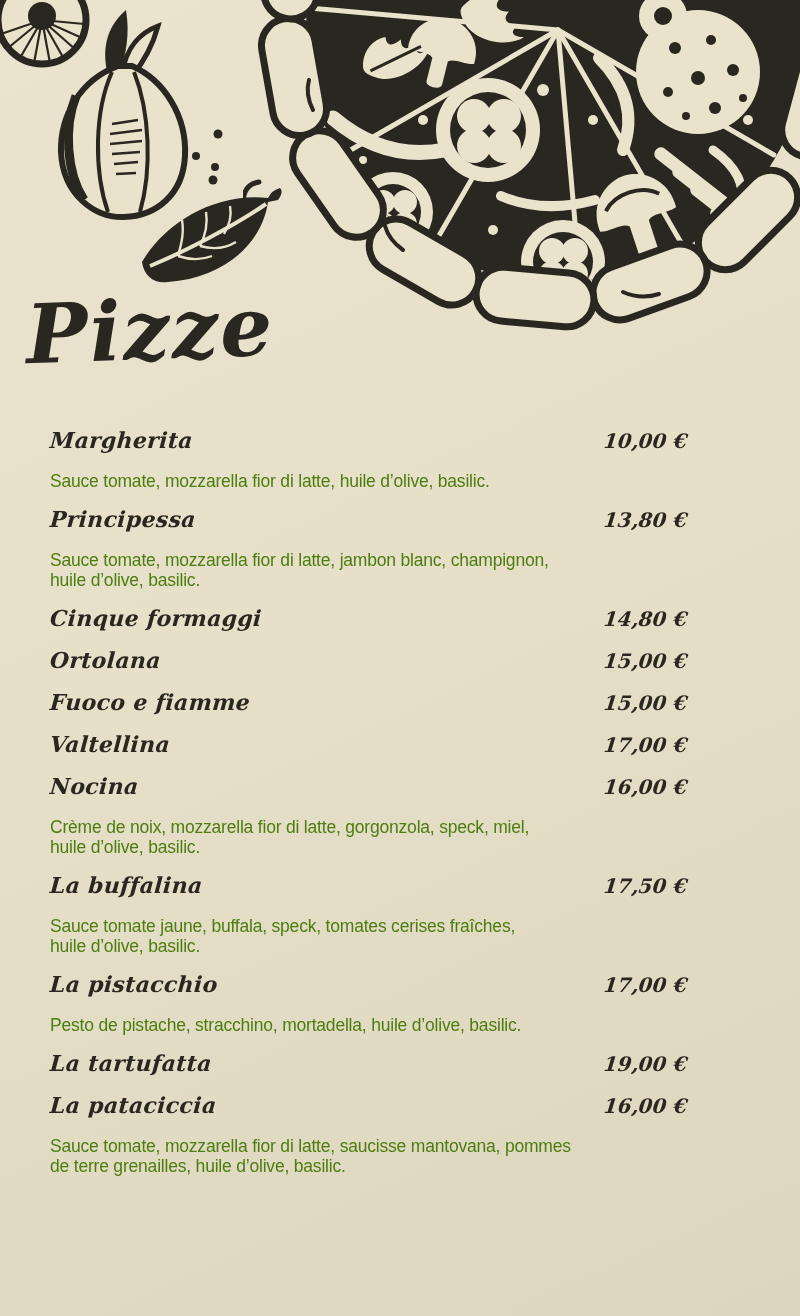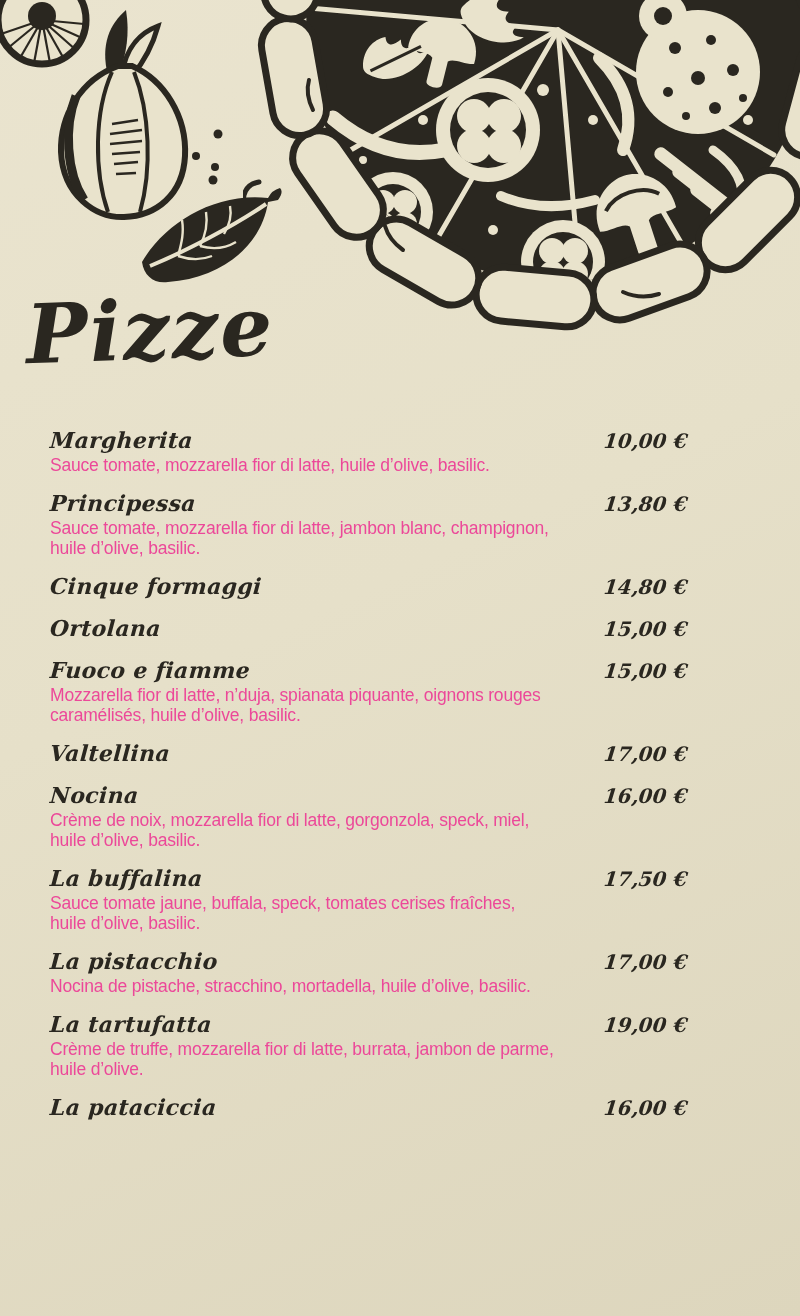--- a/index.html
+++ b/index.html
@@ -36,22 +36,22 @@
     font-family:"DejaVu Serif",serif;font-style:italic;font-weight:700;
     font-size:22px;line-height:25px;letter-spacing:0.3px;
     transform:skewX(-4deg);
   }
   .item-price{
     font-family:"DejaVu Serif",serif;font-style:italic;font-weight:700;
     font-size:20px;line-height:25px;white-space:nowrap;
     transform:skewX(-6deg);
   }
   .item-desc{
-    margin:1px 0 0;font-size:17.5px;line-height:20px;
-    letter-spacing:-0.2px;color:#ec4899;
+    margin:17px 0 0;font-size:17.5px;line-height:20px;
+    letter-spacing:-0.2px;color:#4d7c0f;
   }
 </style>
 </head>
 <body>
 
 <div class="page">
   <div class="hero">
 
     <svg id="pizza-art" width="570" height="345" viewBox="0 0 570 345">
       <defs>
@@ -262,21 +262,20 @@
       <span class="item-name">Ortolana</span>
       <span class="item-price">15,00 €</span>
     </div>
   </div>
 
   <div class="menu-item">
     <div class="item-head">
       <span class="item-name">Fuoco e fiamme</span>
       <span class="item-price">15,00 €</span>
     </div>
-    <p class="item-desc">Mozzarella fior di latte, n’duja, spianata piquante, oignons rouges<br>caramélisés, huile d’olive, basilic.</p>
   </div>
 
   <div class="menu-item">
     <div class="item-head">
       <span class="item-name">Valtellina</span>
       <span class="item-price">17,00 €</span>
     </div>
   </div>
 
   <div class="menu-item">
@@ -293,31 +292,31 @@
       <span class="item-price">17,50 €</span>
     </div>
     <p class="item-desc">Sauce tomate jaune, buffala, speck, tomates cerises fraîches,<br>huile d’olive, basilic.</p>
   </div>
 
   <div class="menu-item">
     <div class="item-head">
       <span class="item-name">La pistacchio</span>
       <span class="item-price">17,00 €</span>
     </div>
-    <p class="item-desc">Nocina de pistache, stracchino, mortadella, huile d’olive, basilic.</p>
+    <p class="item-desc">Pesto de pistache, stracchino, mortadella, huile d’olive, basilic.</p>
   </div>
 
   <div class="menu-item">
     <div class="item-head">
       <span class="item-name">La tartufatta</span>
       <span class="item-price">19,00 €</span>
     </div>
-    <p class="item-desc">Crème de truffe, mozzarella fior di latte, burrata, jambon de parme,<br>huile d’olive.</p>
   </div>
 
   <div class="menu-item">
     <div class="item-head">
       <span class="item-name">La pataciccia</span>
       <span class="item-price">16,00 €</span>
     </div>
+    <p class="item-desc">Sauce tomate, mozzarella fior di latte, saucisse mantovana, pommes<br>de terre grenailles, huile d’olive, basilic.</p>
   </div>
 </div>
 </div>
 
 </body></html>

